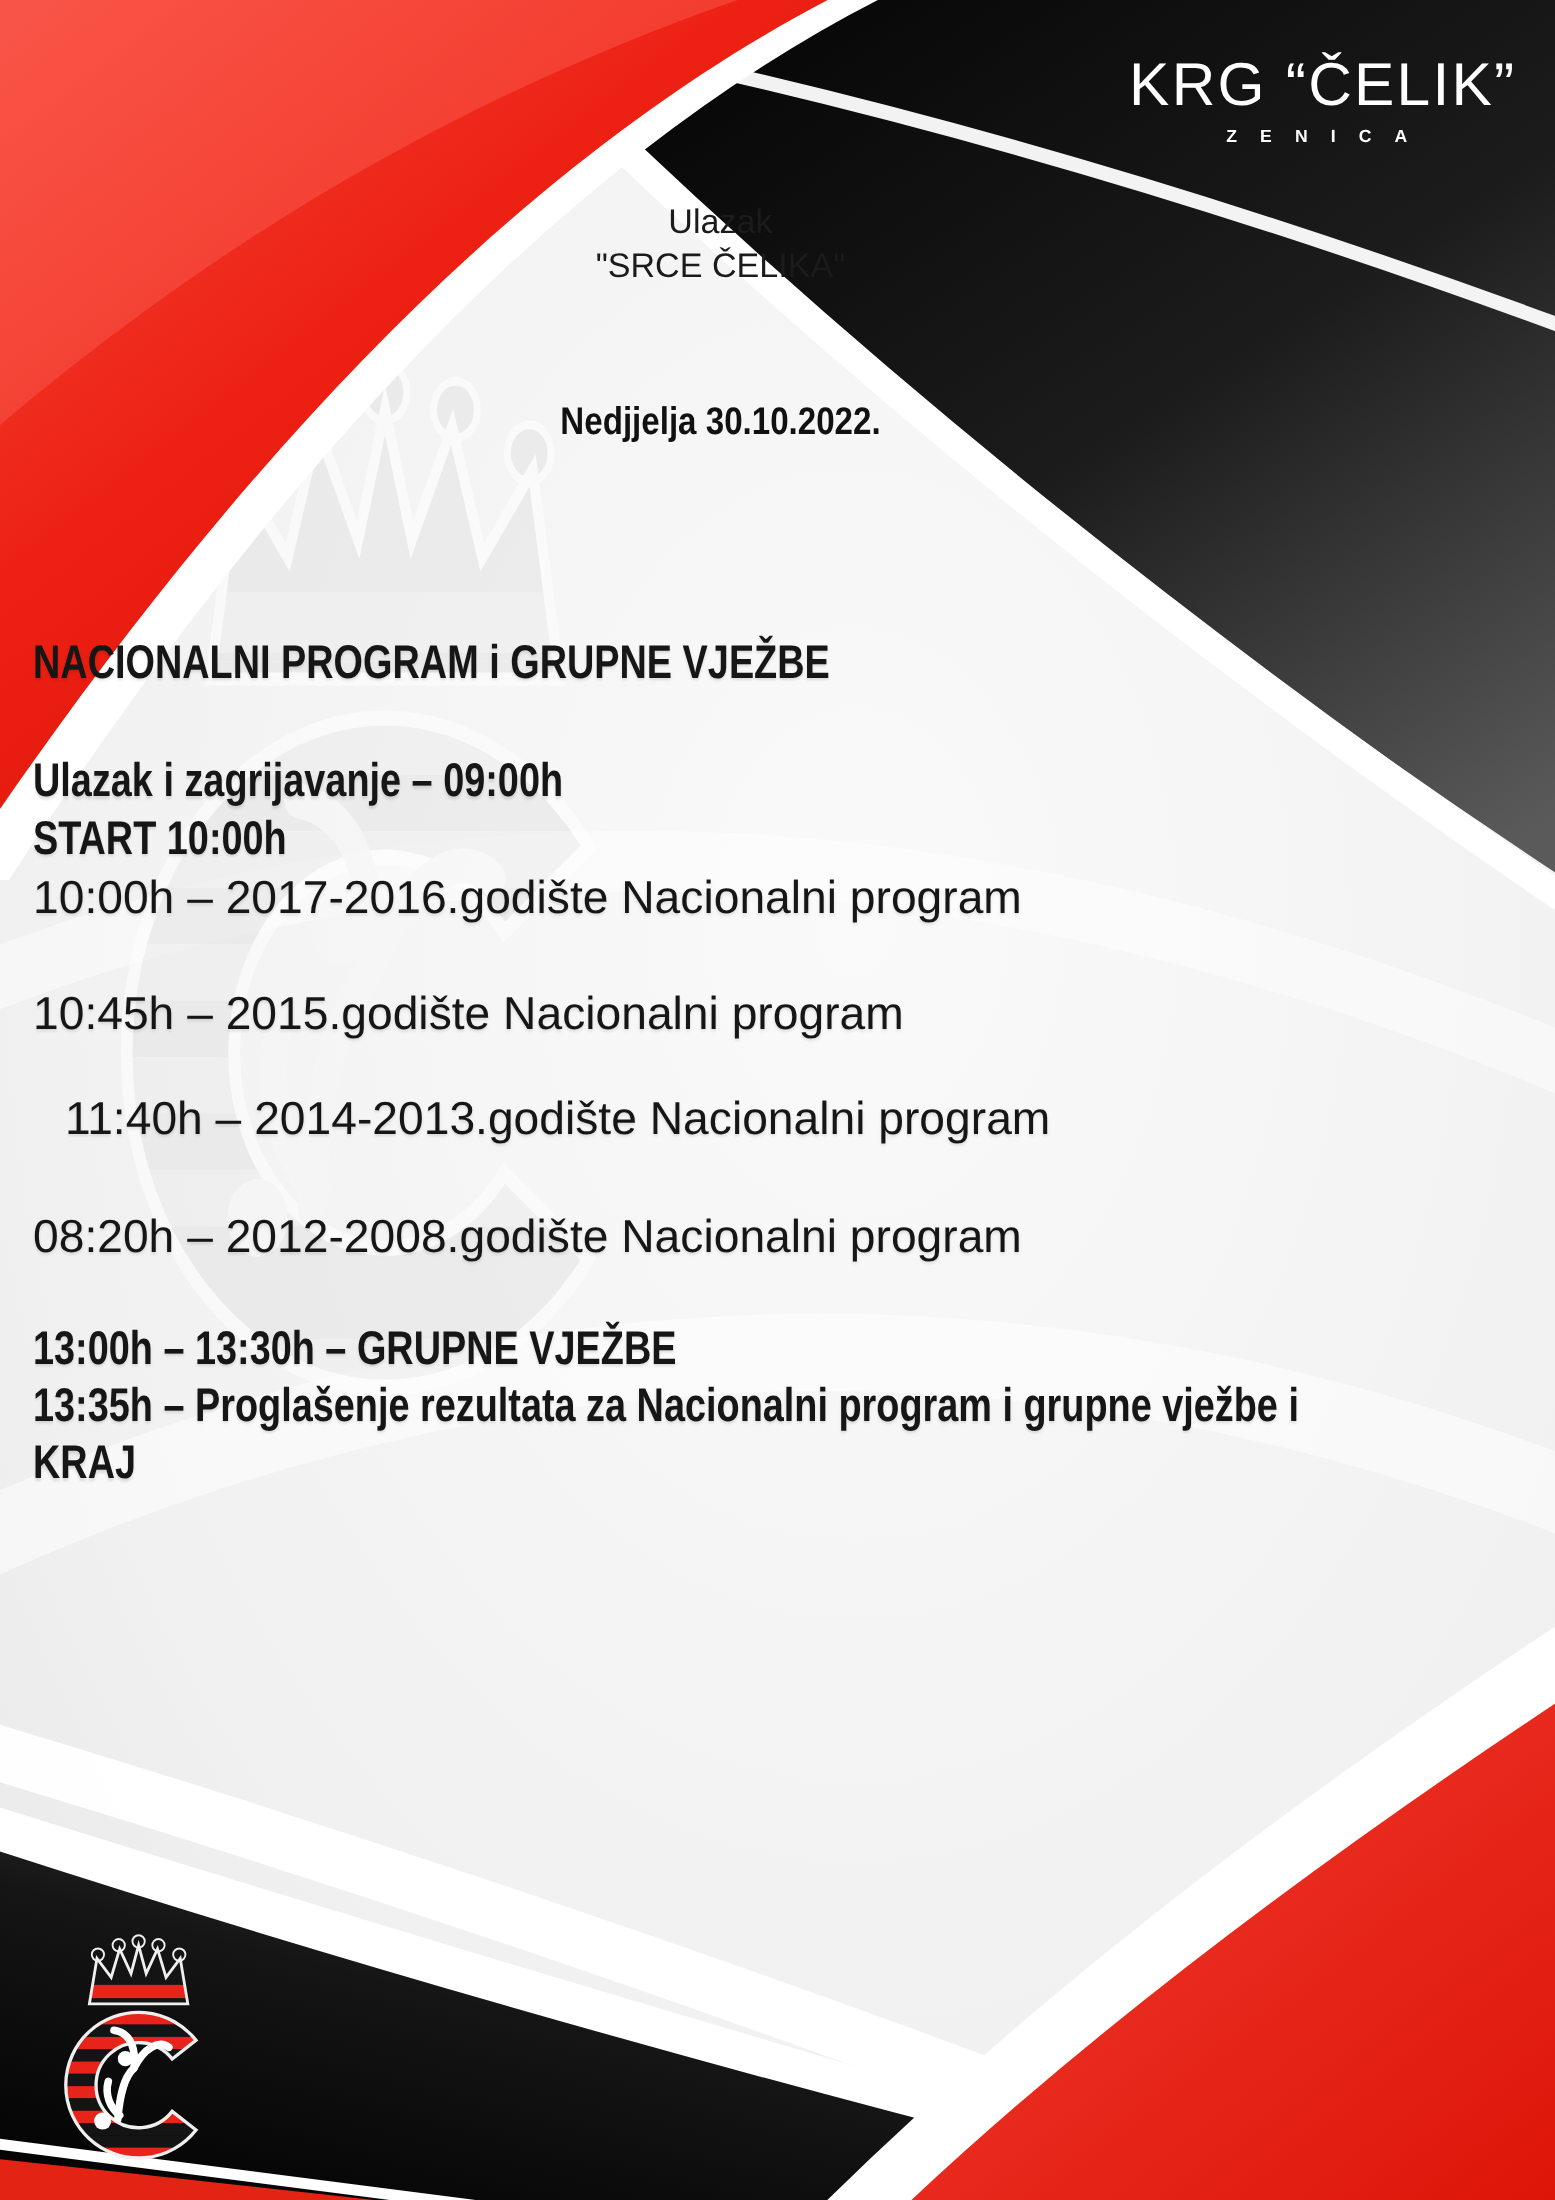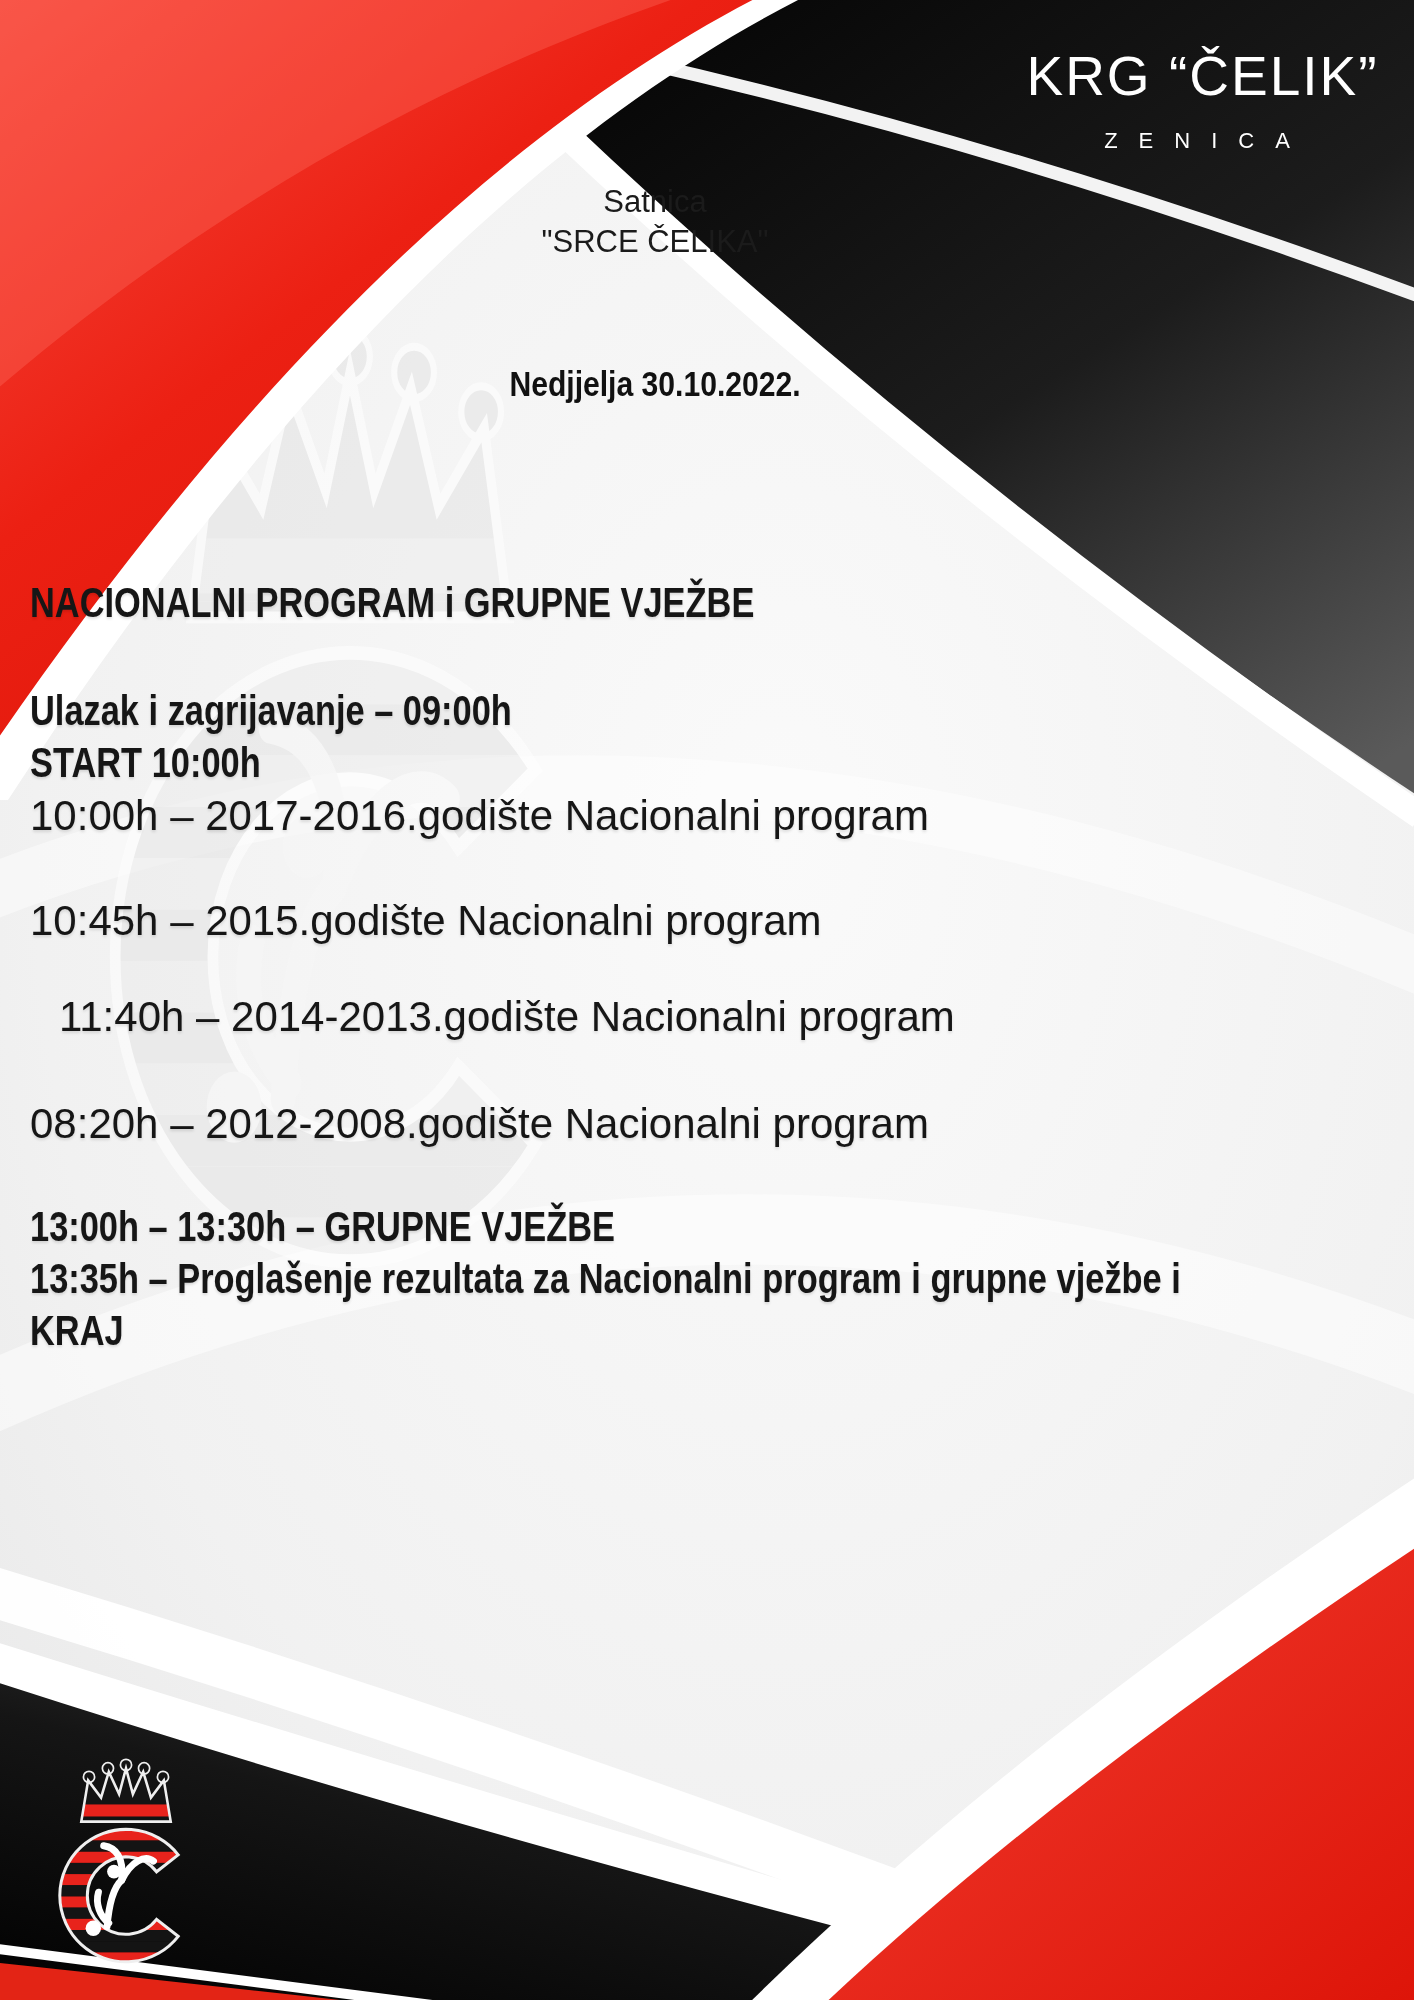--- a/index.html
+++ b/index.html
@@ -5,21 +5,21 @@
   html,body{margin:0;padding:0;background:#888;}
   .page{
     position:relative; width:1414px; height:2000px; overflow:hidden;
     font-family:"Liberation Sans","DejaVu Sans",sans-serif;
     background:#c2410c;
   }
   svg.bg{position:absolute;left:0;top:0;width:1414px;height:2000px;display:block;}
   
   .krg{position:absolute;left:1005px;top:44px;width:395px;text-align:center;color:#fff;}
   .krg-name{font-size:55px;font-weight:300;letter-spacing:2px;white-space:nowrap;}
-  .krg-city{font-size:22px;font-weight:400;letter-spacing:21px;margin-top:20px;margin-left:10px;}
+  .krg-city{font-size:16px;font-weight:700;letter-spacing:21px;margin-top:8px;margin-left:10px;}
   
   .title-block{position:absolute;left:0;top:182px;width:1310px;text-align:center;color:#1b1b1b;}
   .t-line{font-size:31px;line-height:40px;font-weight:400;}
   .date-line{
     position:absolute;left:0;top:364px;width:1310px;text-align:center;
     font-size:35px;font-weight:700;color:#111;transform:scaleX(.86);
   }
   
   .sched-line{
     position:absolute;left:30px;font-size:42px;color:#161616;white-space:nowrap;
@@ -127,21 +127,21 @@
 
     <use href="#club-logo" transform="translate(40,1758) scale(0.86)" style="--lo-a:#141414;--lo-b:#e8231c;--lo-fig:#ffffff;--lo-out:#efefef"></use>
   </svg>
 
   <div class="krg">
     <div class="krg-name">KRG “ČELIK”</div>
     <div class="krg-city">ZENICA</div>
   </div>
 
   <div class="title-block">
-    <div class="t-line">Satnica</div>
+    <div class="t-line">Ulazak</div>
     <div class="t-line">"SRCE ČELIKA"</div>
   </div>
 
   <div class="date-line">Nedjjelja 30.10.2022.</div>
 
   <div class="sched-line bold" style="top:578px">NACIONALNI PROGRAM i GRUPNE VJEŽBE</div>
 
   <div id="sched">
       <div class="sched-line bold" style="top: 686px;">Ulazak i zagrijavanje – 09:00h</div>
       <div class="sched-line bold" style="top: 738px;">START 10:00h</div>

